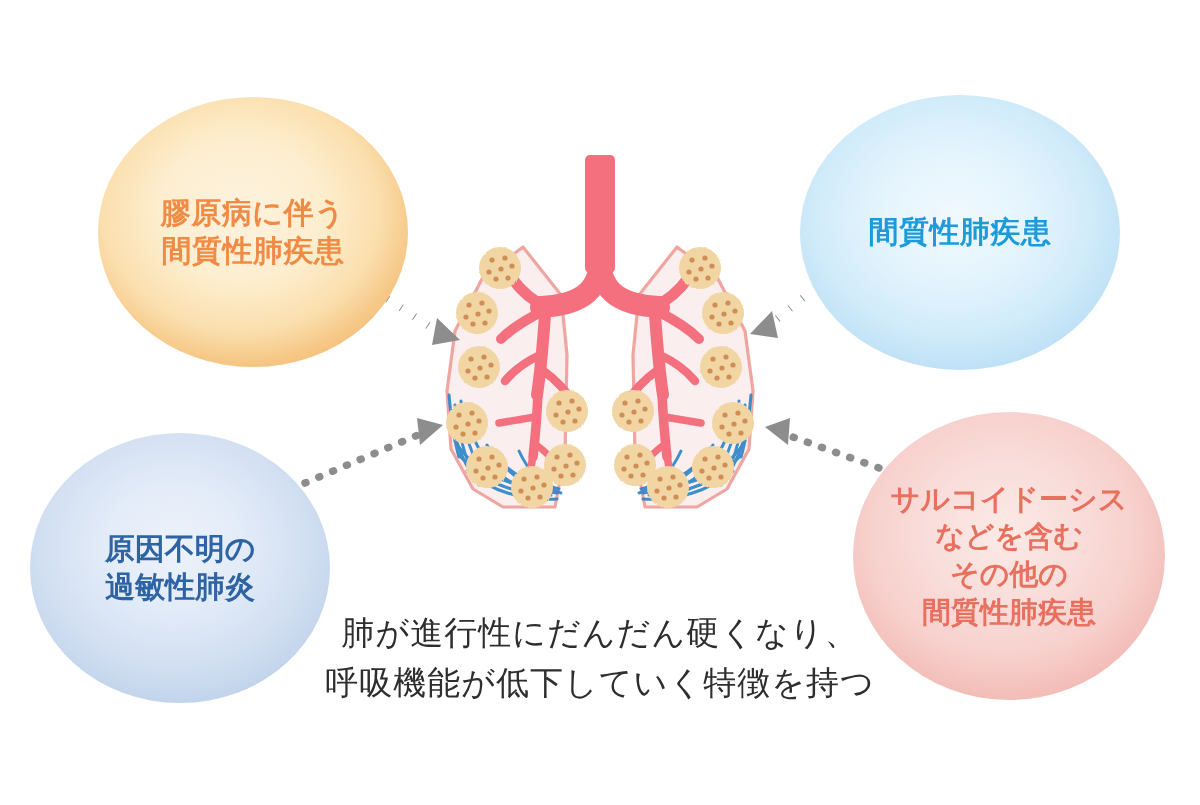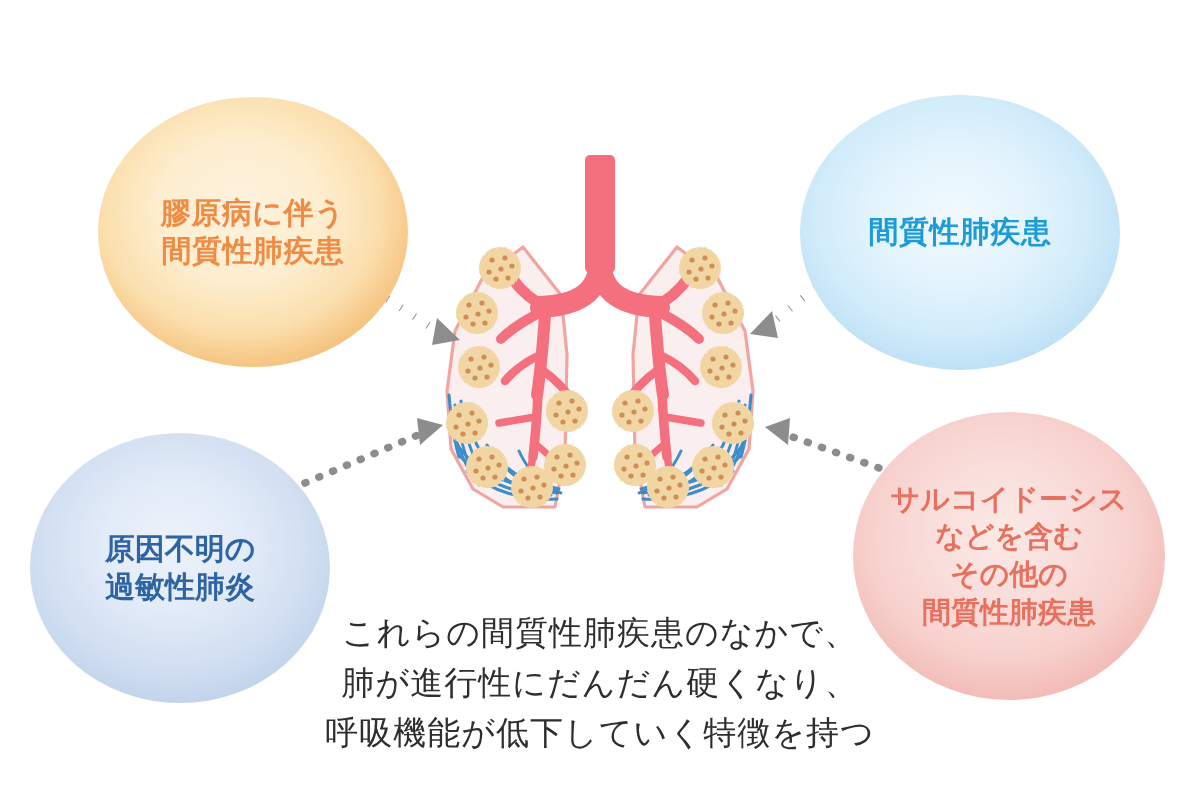--- a/index.html
+++ b/index.html
@@ -235,18 +235,17 @@
   </div>
 
   <div class="bubble" id="bubble-other">
     <span class="ln">サルコイドーシス</span>
     <span class="ln">などを含む</span>
     <span class="ln">その他の</span>
     <span class="ln">間質性肺疾患</span>
   </div>
 
   <div id="caption">
-    <span class="ln">これらの間質性肺疾患のなかで、</span>
     <span class="ln">肺が進行性にだんだん硬くなり、</span>
     <span class="ln">呼吸機能が低下していく特徴を持つ</span>
   </div>
 
 </div>
 
 </body></html>

